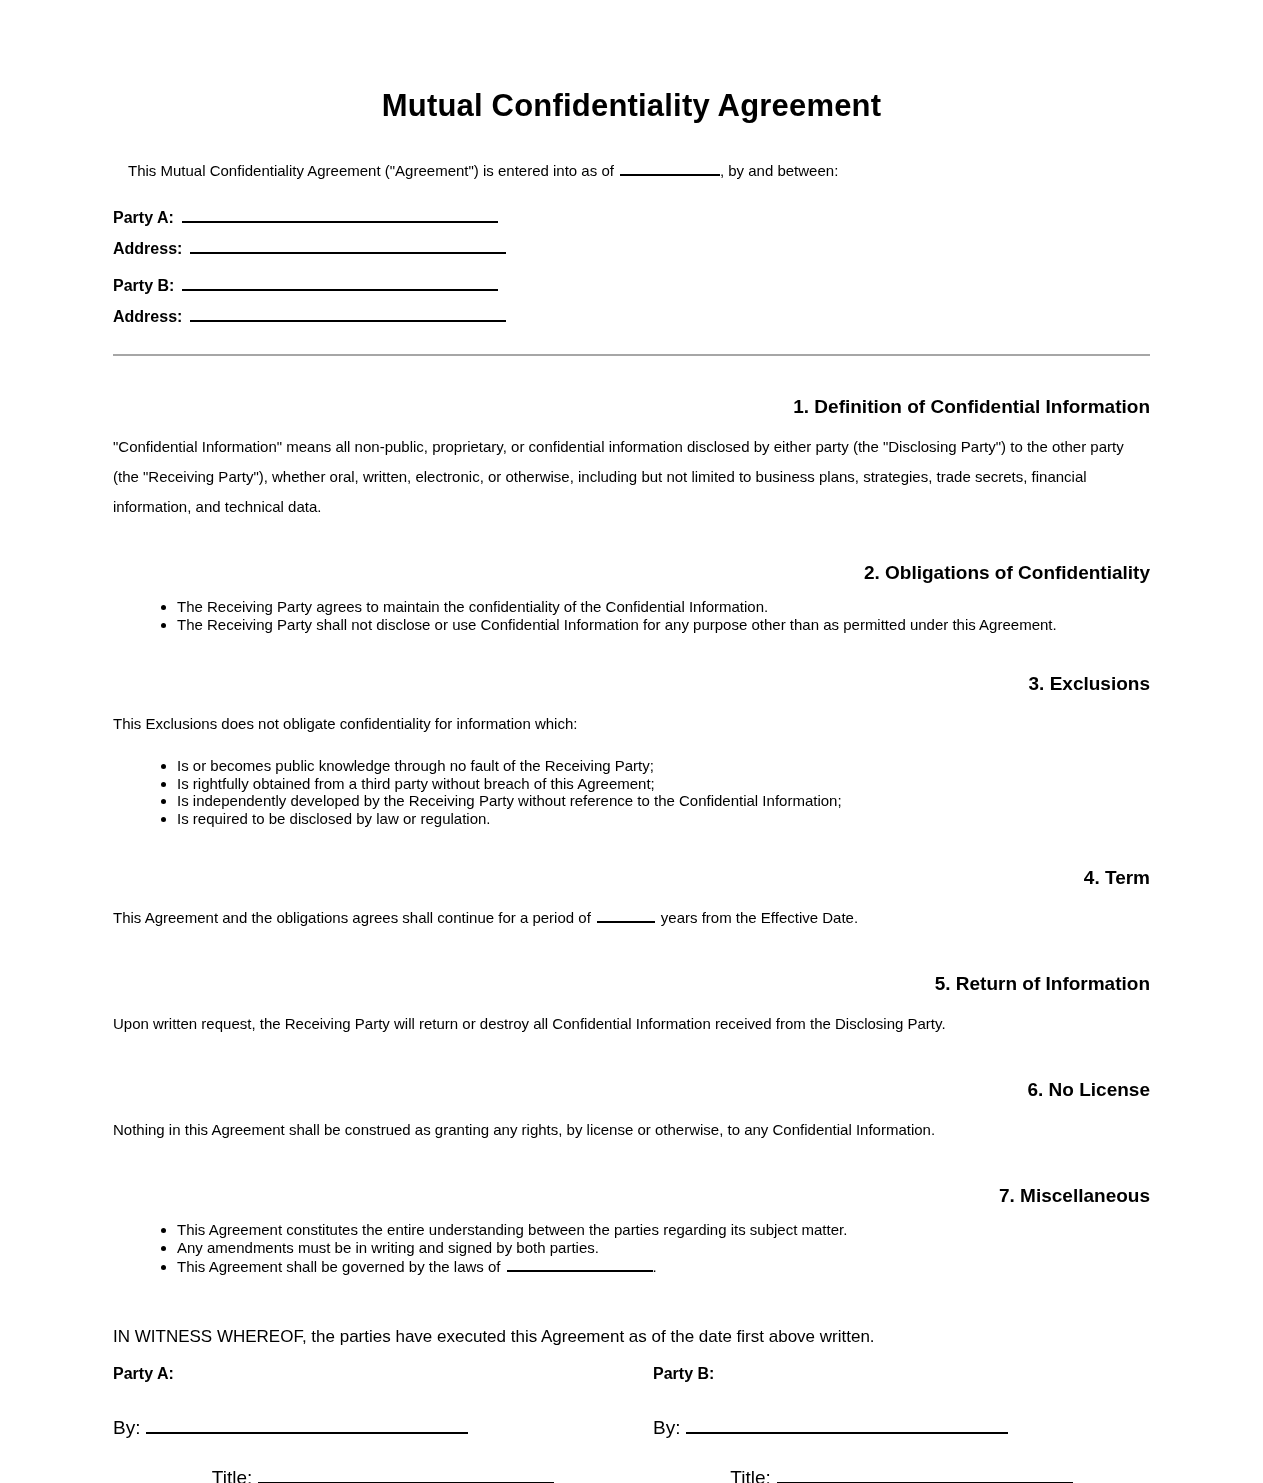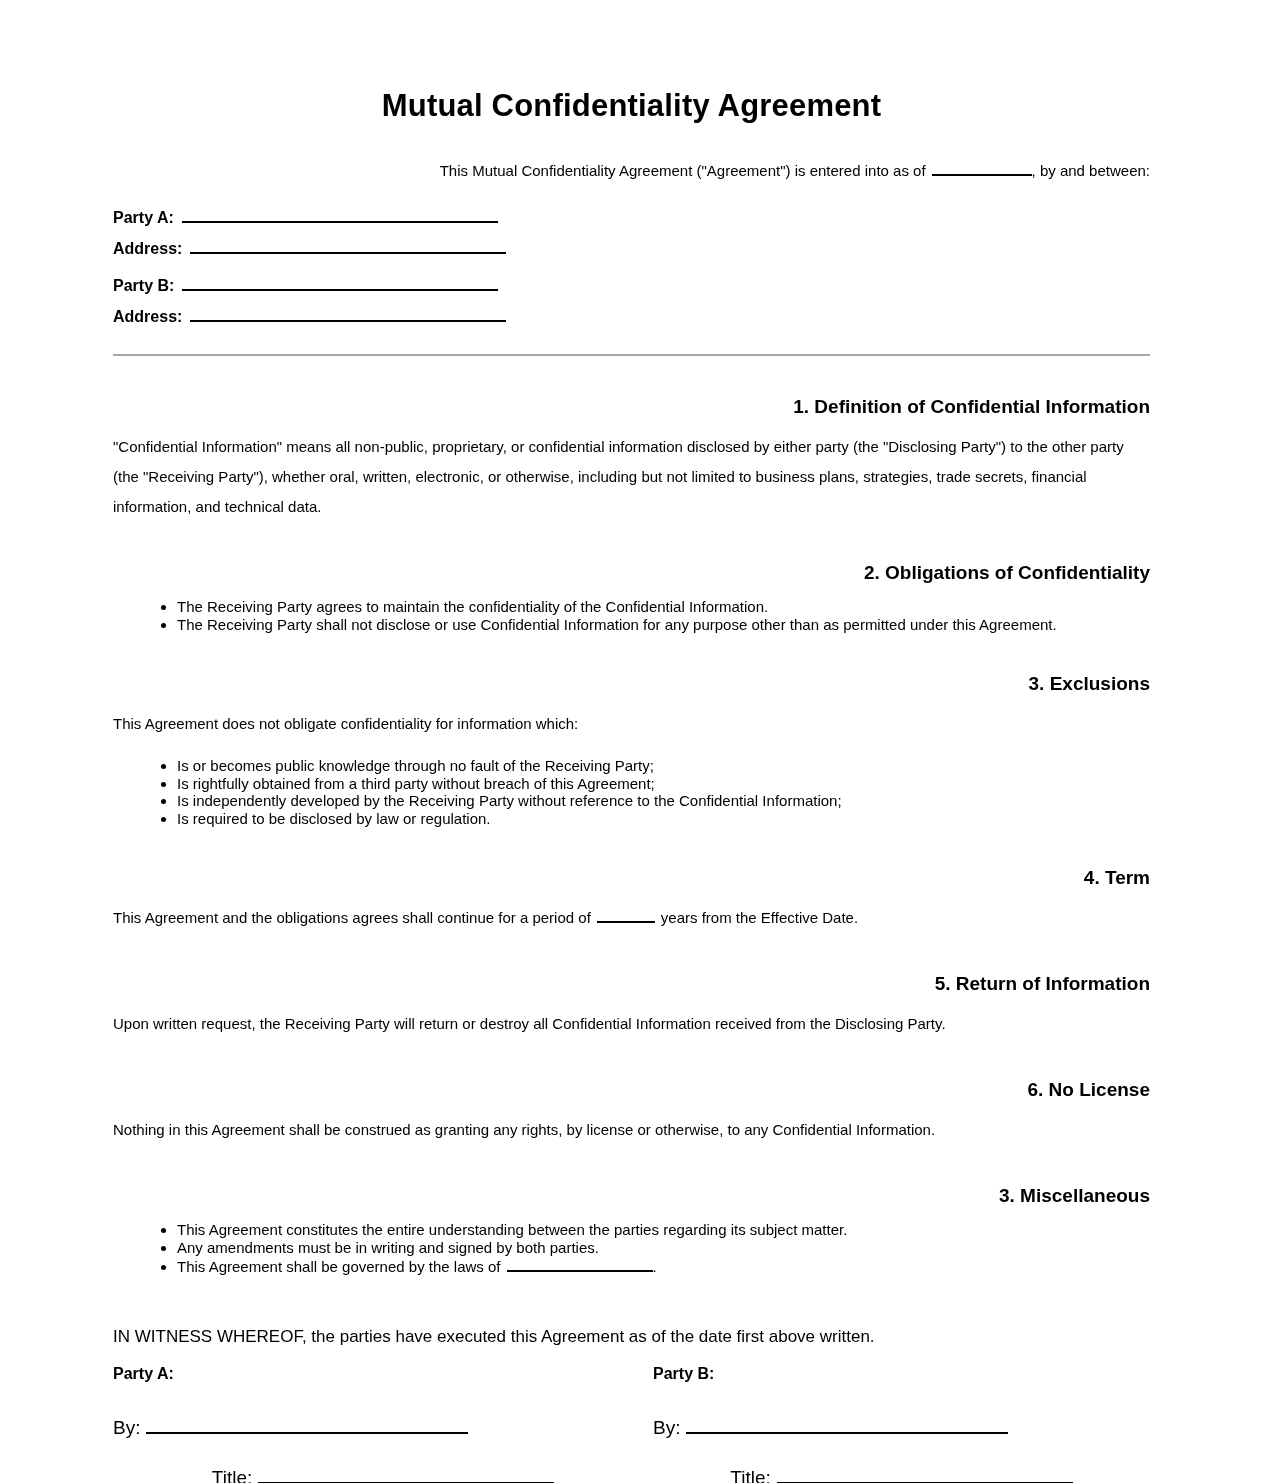--- a/index.html
+++ b/index.html
@@ -14,23 +14,22 @@
   .doc-title {
     font-size: 31px;
     font-weight: bold;
     text-align: center;
     margin: 88px 0 16px 0;
     letter-spacing: 0.2px;
   }
 
   .intro {
     font-size: 15px;
-    margin: 36px 0 0 0;
+    margin: 36px 0 0 15px;
     line-height: 20px;
-    text-align: right;
   }
 
   .party-block { margin-top: 26px; }
   .party-row { margin-bottom: 11px; font-size: 16px; }
   .party-row b { font-weight: bold; }
   .party-group-b { margin-top: 17px; }
 
   .blank {
     display: inline-block;
     border-bottom: 2px solid #000;
@@ -107,38 +106,38 @@
   <h2 class="section-heading">1. Definition of Confidential Information</h2>
   <p class="body-text">"Confidential Information" means all non-public, proprietary, or confidential information disclosed by either party (the "Disclosing Party") to the other party (the "Receiving Party"), whether oral, written, electronic, or otherwise, including but not limited to business plans, strategies, trade secrets, financial information, and technical data.</p>
 
   <h2 class="section-heading">2. Obligations of Confidentiality</h2>
   <ul class="bullets">
     <li>The Receiving Party agrees to maintain the confidentiality of the Confidential Information.</li>
     <li>The Receiving Party shall not disclose or use Confidential Information for any purpose other than as permitted under this Agreement.</li>
   </ul>
 
   <h2 class="section-heading">3. Exclusions</h2>
-  <p class="body-text">This Agreement does not obligate confidentiality for information which:</p>
+  <p class="body-text">This Exclusions does not obligate confidentiality for information which:</p>
   <ul class="bullets spaced">
     <li>Is or becomes public knowledge through no fault of the Receiving Party;</li>
     <li>Is rightfully obtained from a third party without breach of this Agreement;</li>
     <li>Is independently developed by the Receiving Party without reference to the Confidential Information;</li>
     <li>Is required to be disclosed by law or regulation.</li>
   </ul>
 
   <h2 class="section-heading">4. Term</h2>
   <p class="body-text"><span>This Agreement and the obligations agrees shall continue for a period of</span><span class="blank blank-term"></span><span>years from the Effective Date.</span></p>
 
   <h2 class="section-heading">5. Return of Information</h2>
   <p class="body-text">Upon written request, the Receiving Party will return or destroy all Confidential Information received from the Disclosing Party.</p>
 
   <h2 class="section-heading">6. No License</h2>
   <p class="body-text">Nothing in this Agreement shall be construed as granting any rights, by license or otherwise, to any Confidential Information.</p>
 
-  <h2 class="section-heading">3. Miscellaneous</h2>
+  <h2 class="section-heading">7. Miscellaneous</h2>
   <ul class="bullets">
     <li>This Agreement constitutes the entire understanding between the parties regarding its subject matter.</li>
     <li>Any amendments must be in writing and signed by both parties.</li>
     <li><span>This Agreement shall be governed by the laws of</span><span class="blank blank-laws"></span><span>.</span></li>
   </ul>
 
   <p class="witness">IN WITNESS WHEREOF, the parties have executed this Agreement as of the date first above written.</p>
 
   <div class="sig-grid">
     <div class="sig-col">

